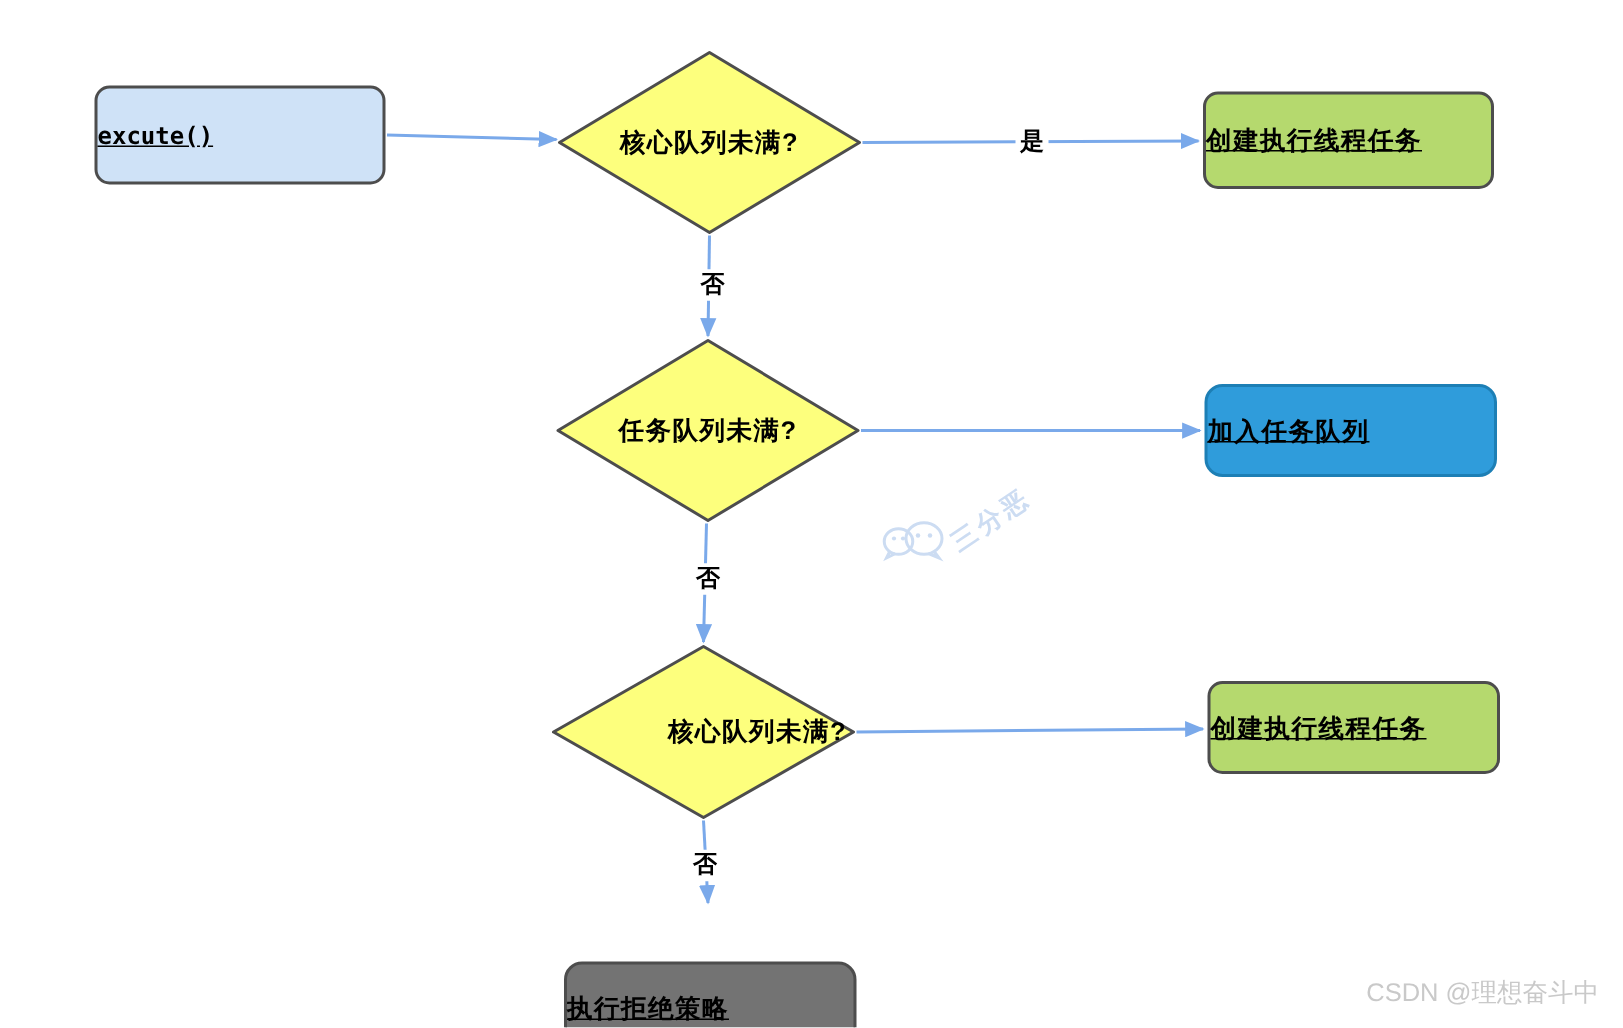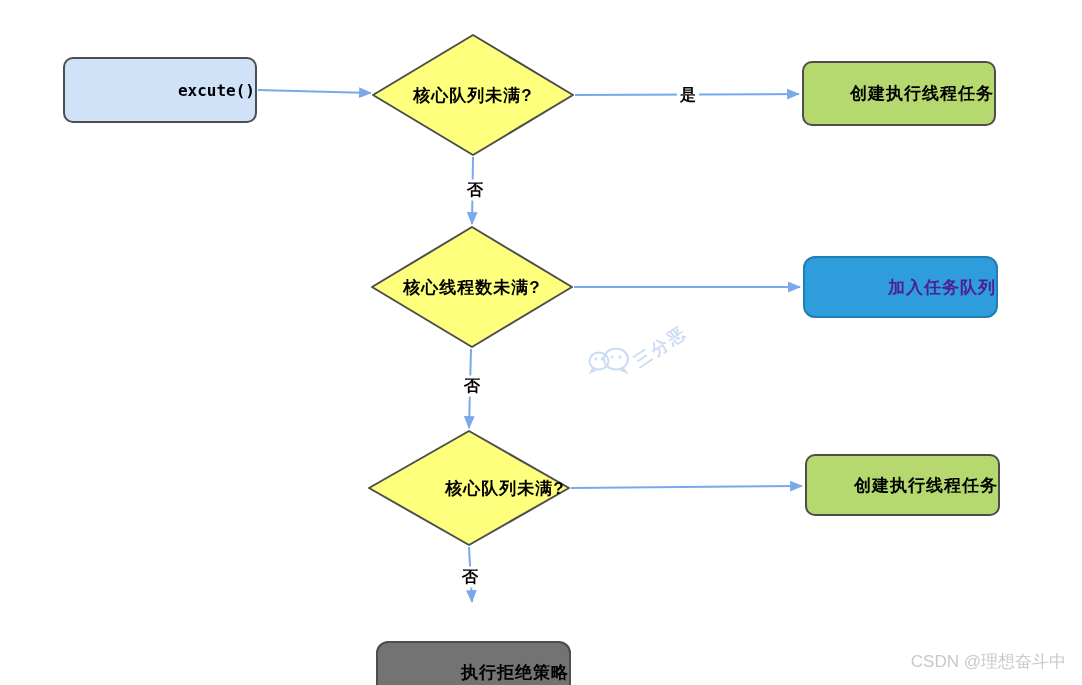--- a/index.html
+++ b/index.html
@@ -14,29 +14,30 @@
   .edges-layer {
     position: absolute;
     left: 0; top: 0;
     width: 1082px; height: 685px;
     z-index: 1;
   }
   .node {
     position: absolute;
     display: flex;
     align-items: center;
-    justify-content: flex-end;
+    justify-content: flex-start;
     box-sizing: border-box;
     border: 2px solid #4d4d4d;
     border-radius: 10px;
     z-index: 2;
     font-weight: bold;
     font-size: 17px;
     letter-spacing: 1px;
     color: #000000;
+    text-decoration: underline;
   }
   .node-start {
     left: 63px; top: 57px; width: 194px; height: 66px;
     font-family: "DejaVu Sans Mono", monospace;
     font-size: 16px;
     letter-spacing: 0;
   }
   .node-green1 { left: 802px; top: 61px;  width: 194px; height: 65px; }
   .node-blue   { left: 803px; top: 256px; width: 195px; height: 62px; border-radius: 12px; }
   .node-green2 { left: 805px; top: 454px; width: 195px; height: 62px; }
@@ -119,34 +120,34 @@
   </svg>
 
   <div class="node node-start" style="background-color: rgb(207, 226, 247); border-color: rgb(77, 77, 77);">
     <span>excute()</span>
   </div>
 
   <div class="node node-green1" style="background-color: rgb(181, 217, 110); border-color: rgb(77, 77, 77);">
     <span>创建执行线程任务</span>
   </div>
 
-  <div class="node node-blue" style="background-color: rgb(47, 156, 219); border-color: rgb(29, 127, 181); color: #4c1d95;">
+  <div class="node node-blue" style="background-color: rgb(47, 156, 219); border-color: rgb(29, 127, 181); color: #000000;">
     <span>加入任务队列</span>
   </div>
 
   <div class="node node-green2" style="background-color: rgb(181, 217, 110); border-color: rgb(77, 77, 77);">
     <span>创建执行线程任务</span>
   </div>
 
   <div class="node node-pink" style="background-color: #737373; border-color: rgb(77, 77, 77); margin-top: 36px;">
     <span>执行拒绝策略</span>
   </div>
 
   <div class="center-label lbl-d1">核心队列未满?</div>
-  <div class="center-label lbl-d2">核心线程数未满?</div>
+  <div class="center-label lbl-d2">任务队列未满?</div>
   <div class="center-label lbl-d3">核心队列未满?</div>
 
   <div class="edge-label lbl-yes">是</div>
   <div class="edge-label lbl-no1">否</div>
   <div class="edge-label lbl-no2">否</div>
   <div class="edge-label lbl-no3">否</div>
 
   <svg class="wm-icon" width="52" height="40" viewBox="0 0 52 40">
     <g fill="none" stroke-width="2" stroke="#ccdcf2">
       <ellipse cx="14" cy="23" rx="9.5" ry="8.5"></ellipse>

